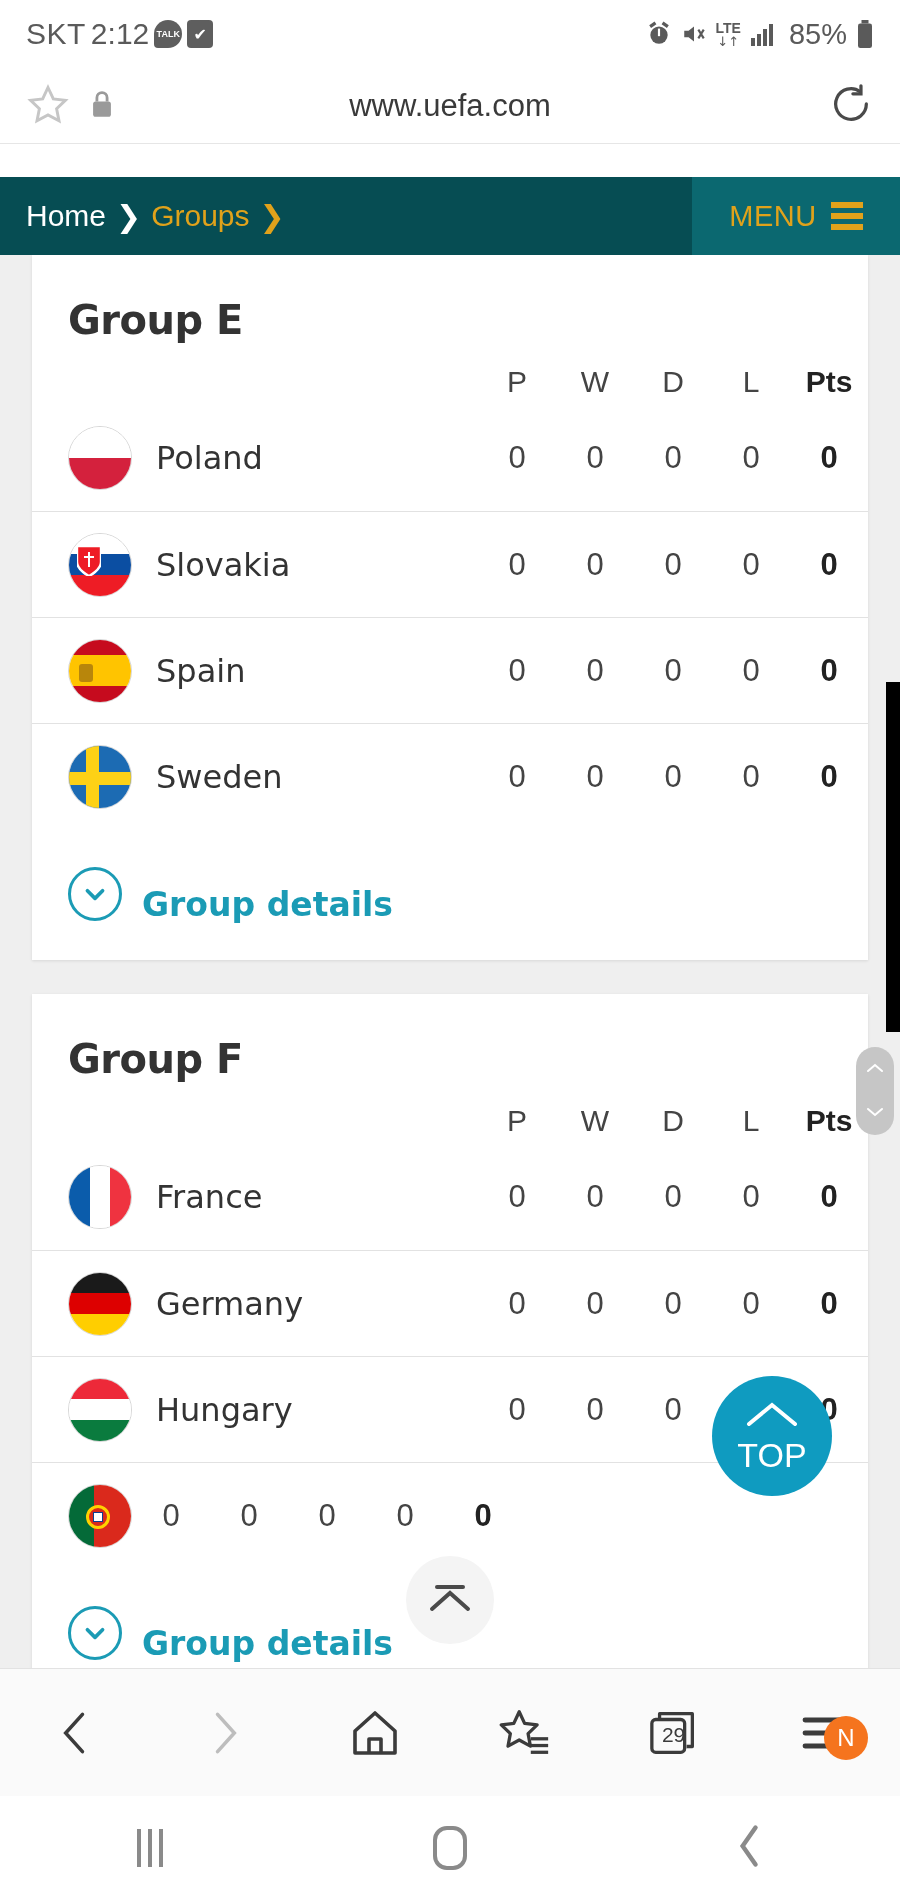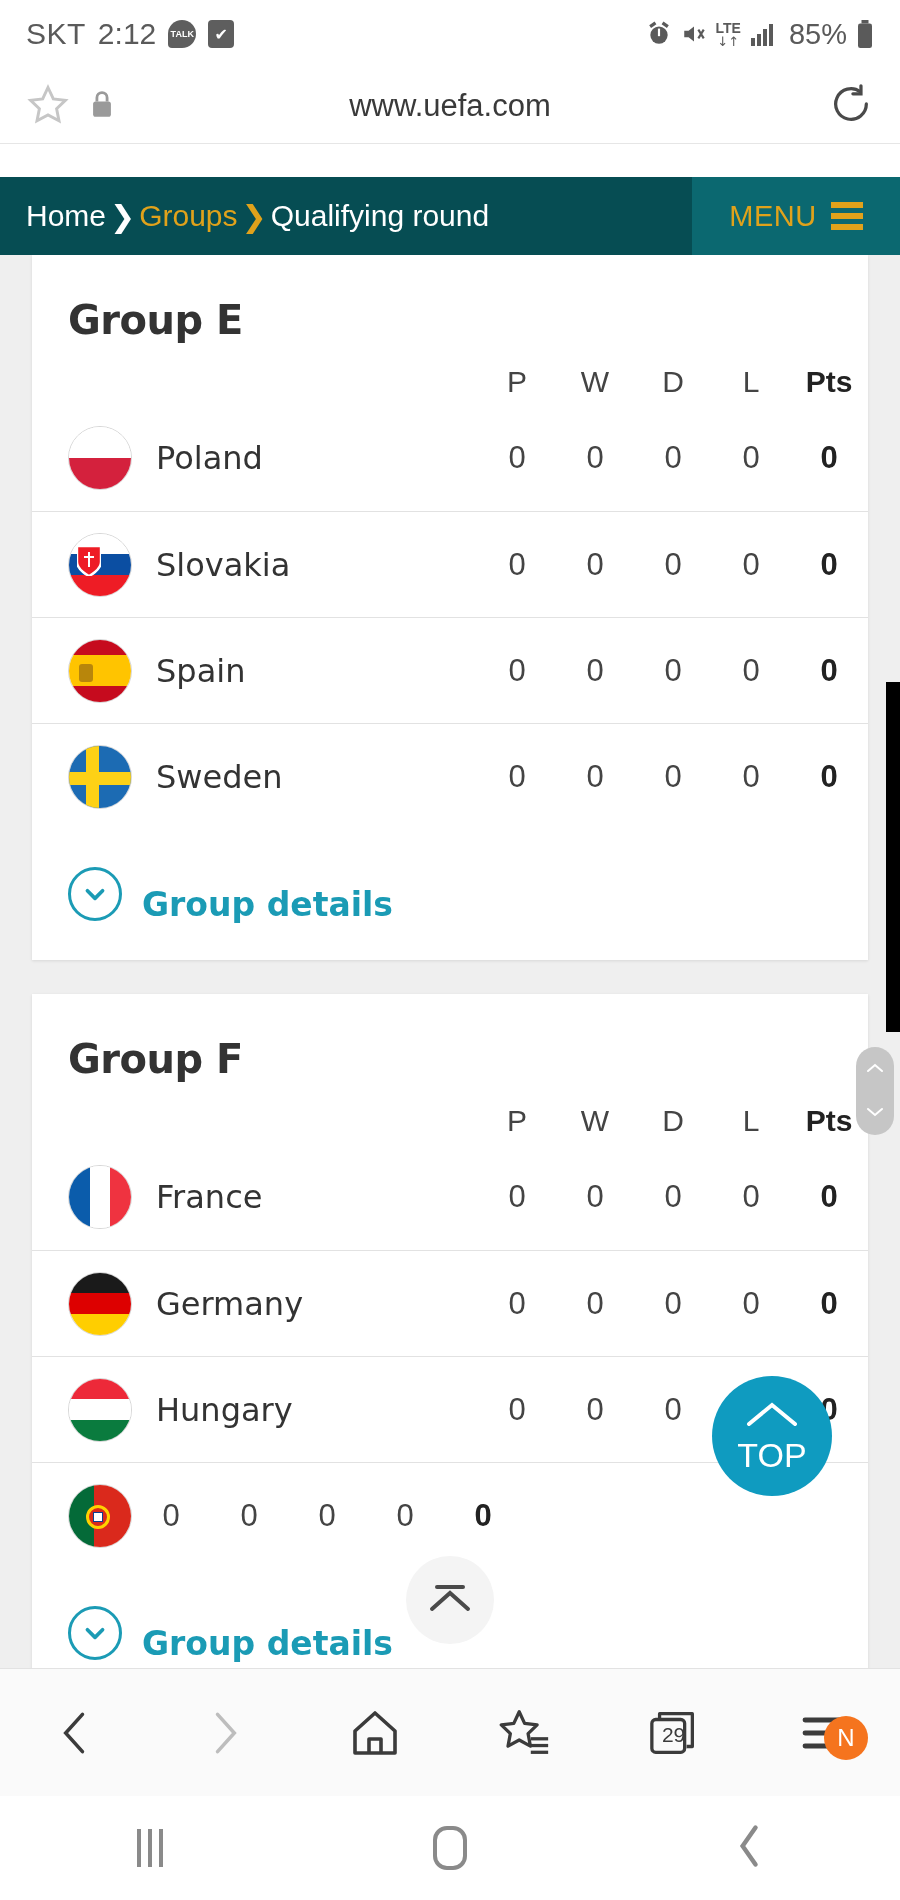--- a/index.html
+++ b/index.html
@@ -9,21 +9,21 @@
     background:#ffffff;
     overflow:hidden;
     position:relative;
   }
 
   
   .statusbar{
     position:absolute; left:0; top:0; width:900px; height:68px;
     background:#fff; display:flex; align-items:center; padding:0 26px;
   }
-  .sb-left{ display:flex; align-items:center; gap:12px; }
+  .sb-left{ display:flex; align-items:center; gap:5px; }
   .sb-carrier{ font-size:30px; color:#5a5a5a; font-family:"Liberation Sans",sans-serif; letter-spacing:.5px;}
   .sb-time{ font-size:30px; color:#5a5a5a; font-family:"Liberation Sans",sans-serif;}
   .talk-ico{
     width:28px;height:28px;border-radius:50% 50% 50% 4px;background:#5e5e5e;
     display:flex;align-items:center;justify-content:center;
     color:#fff;font-size:9px;font-weight:bold;font-family:"Liberation Sans",sans-serif;
   }
   .chk-ico{
     width:26px;height:28px;border-radius:4px;background:#5e5e5e;
     display:flex;align-items:center;justify-content:center;color:#fff;font-size:16px;
@@ -48,21 +48,21 @@
     font-size:31px; color:#3a3a3a; font-family:"Liberation Sans",sans-serif;
     pointer-events:none;
   }
   .reload{ margin-left:auto; color:#4a4a4a; z-index:2;}
 
   
   .crumbbar{
     position:absolute; left:0; top:177px; width:900px; height:78px;
     background:#064d53; display:flex; align-items:center;
   }
-  .crumbs{ display:flex; align-items:center; padding-left:26px; gap:4px; flex:1; }
+  .crumbs{ display:flex; align-items:center; padding-left:26px; gap:10px; flex:1; }
   .crumb{ font-size:30px; font-family:"Liberation Sans",sans-serif; white-space:nowrap;}
   .crumb.home{ color:#ffffff; }
   .crumb.groups{ color:#e0a21b; }
   .crumb.current{ color:#ffffff; }
   .sep{ font-size:30px; font-weight:bold; }
   .sep.w{ color:#ffffff; }
   .sep.y{ color:#e0a21b; }
   .menu-btn{
     width:208px; height:78px; background:#0b6870;
     display:flex; align-items:center; justify-content:center; gap:14px;
@@ -246,21 +246,20 @@
     </svg>
   </span>
 </div>
 
 <div class="crumbbar">
   <div class="crumbs">
     <span class="crumb home">Home</span>
     <span class="sep w">❯</span>
     <span class="crumb groups">Groups</span>
     <span class="sep y">❯</span>
-    <span class="crumb current">Qualifying round</span>
   </div>
   <div class="menu-btn">
     <span class="menu-label">MENU</span>
     <span class="burger">
         <i></i>
         <i></i>
         <i></i>
       </span>
   </div>
 </div>

